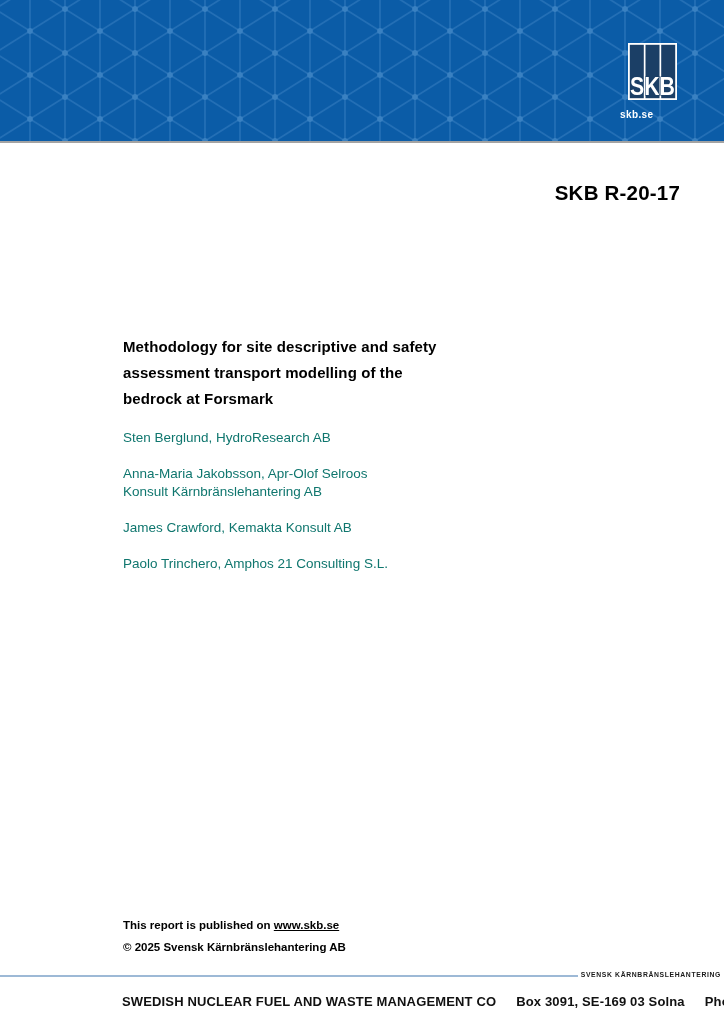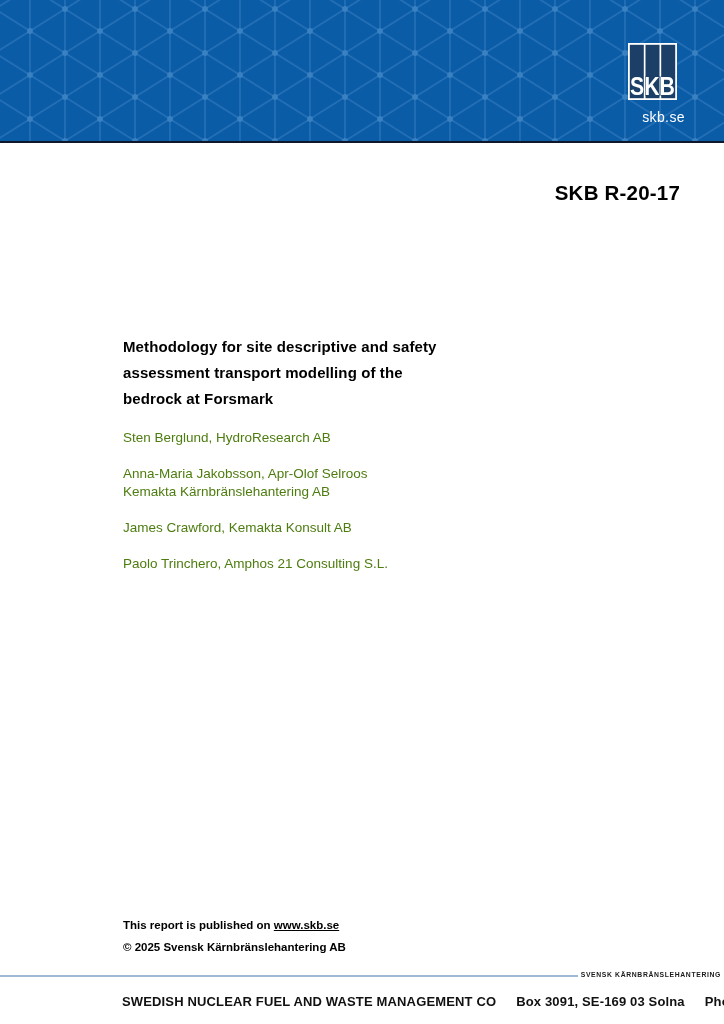--- a/index.html
+++ b/index.html
@@ -9,31 +9,31 @@
     font-family: "Liberation Sans", "DejaVu Sans", sans-serif;
     position: relative; overflow: hidden;
     -webkit-font-smoothing: antialiased;
   }
   .page { position: absolute; inset: 0; background: #ffffff; }
 
   
   .band {
     position: absolute; left: 0; top: 0; width: 724px; height: 143px;
     background: #0b5ca7;
-    border-bottom: 2px solid #0f172a;
+    border-bottom: 2px solid #a3a3a3;
     overflow: hidden;
     padding-left: 36px;
   }
   .band svg.mesh { position: absolute; left: 0; top: 0; width: 100%; height: 100%; display: block; }
 
   
   .logo { position: absolute; left: 628px; top: 43px; width: 49px; height: 57px; }
   .logo-site {
     position: absolute; left: 620px; top: 109px; width: 65px;
-    text-align: right; color: #ffffff; font-size: 14px; letter-spacing: 0.4px;
+    text-align: left; color: #ffffff; font-size: 10px; letter-spacing: 0.4px; font-weight: bold;
   }
 
   
   .report-no {
     position: absolute; top: 181px; right: 44px;
     font-size: 20.5px; font-weight: bold; color: #000;
     letter-spacing: 0.2px;
   }
   .report-meta {
     position: absolute; top: 221px; right: 44px;
@@ -41,21 +41,21 @@
   }
 
   
   .title {
     position: absolute; left: 123px; top: 334px;
     font-size: 15px; font-weight: bold; line-height: 26px; color: #000;
     letter-spacing: 0.1px;
   }
 
   
-  .authors { position: absolute; left: 123px; top: 429px; font-size: 13.5px; line-height: 18px; color: #4d7c0f; }
+  .authors { position: absolute; left: 123px; top: 429px; font-size: 13.5px; line-height: 18px; color: #0f766e; }
   .authors .author-block { margin-bottom: 18px; }
 
   
   .pubinfo {
     position: absolute; left: 123px; top: 914px;
     font-size: 11.5px; line-height: 22px; font-weight: bold; color: #000;
   }
   .pubinfo a { color: #000; text-decoration: underline; font-weight: bold; }
 
   
@@ -121,21 +121,21 @@
     <div>assessment transport modelling of the</div>
     <div>bedrock at Forsmark</div>
   </div>
 
   <div class="authors">
     <div class="author-block">
       <div>Sten Berglund, HydroResearch AB</div>
     </div>
     <div class="author-block">
       <div>Anna-Maria Jakobsson, Apr-Olof Selroos</div>
-      <div>Kemakta Kärnbränslehantering AB</div>
+      <div>Konsult Kärnbränslehantering AB</div>
     </div>
     <div class="author-block">
       <div>James Crawford, Kemakta Konsult AB</div>
     </div>
     <div class="author-block">
       <div>Paolo Trinchero, Amphos 21 Consulting S.L.</div>
     </div>
   </div>
 
   <div class="pubinfo">

